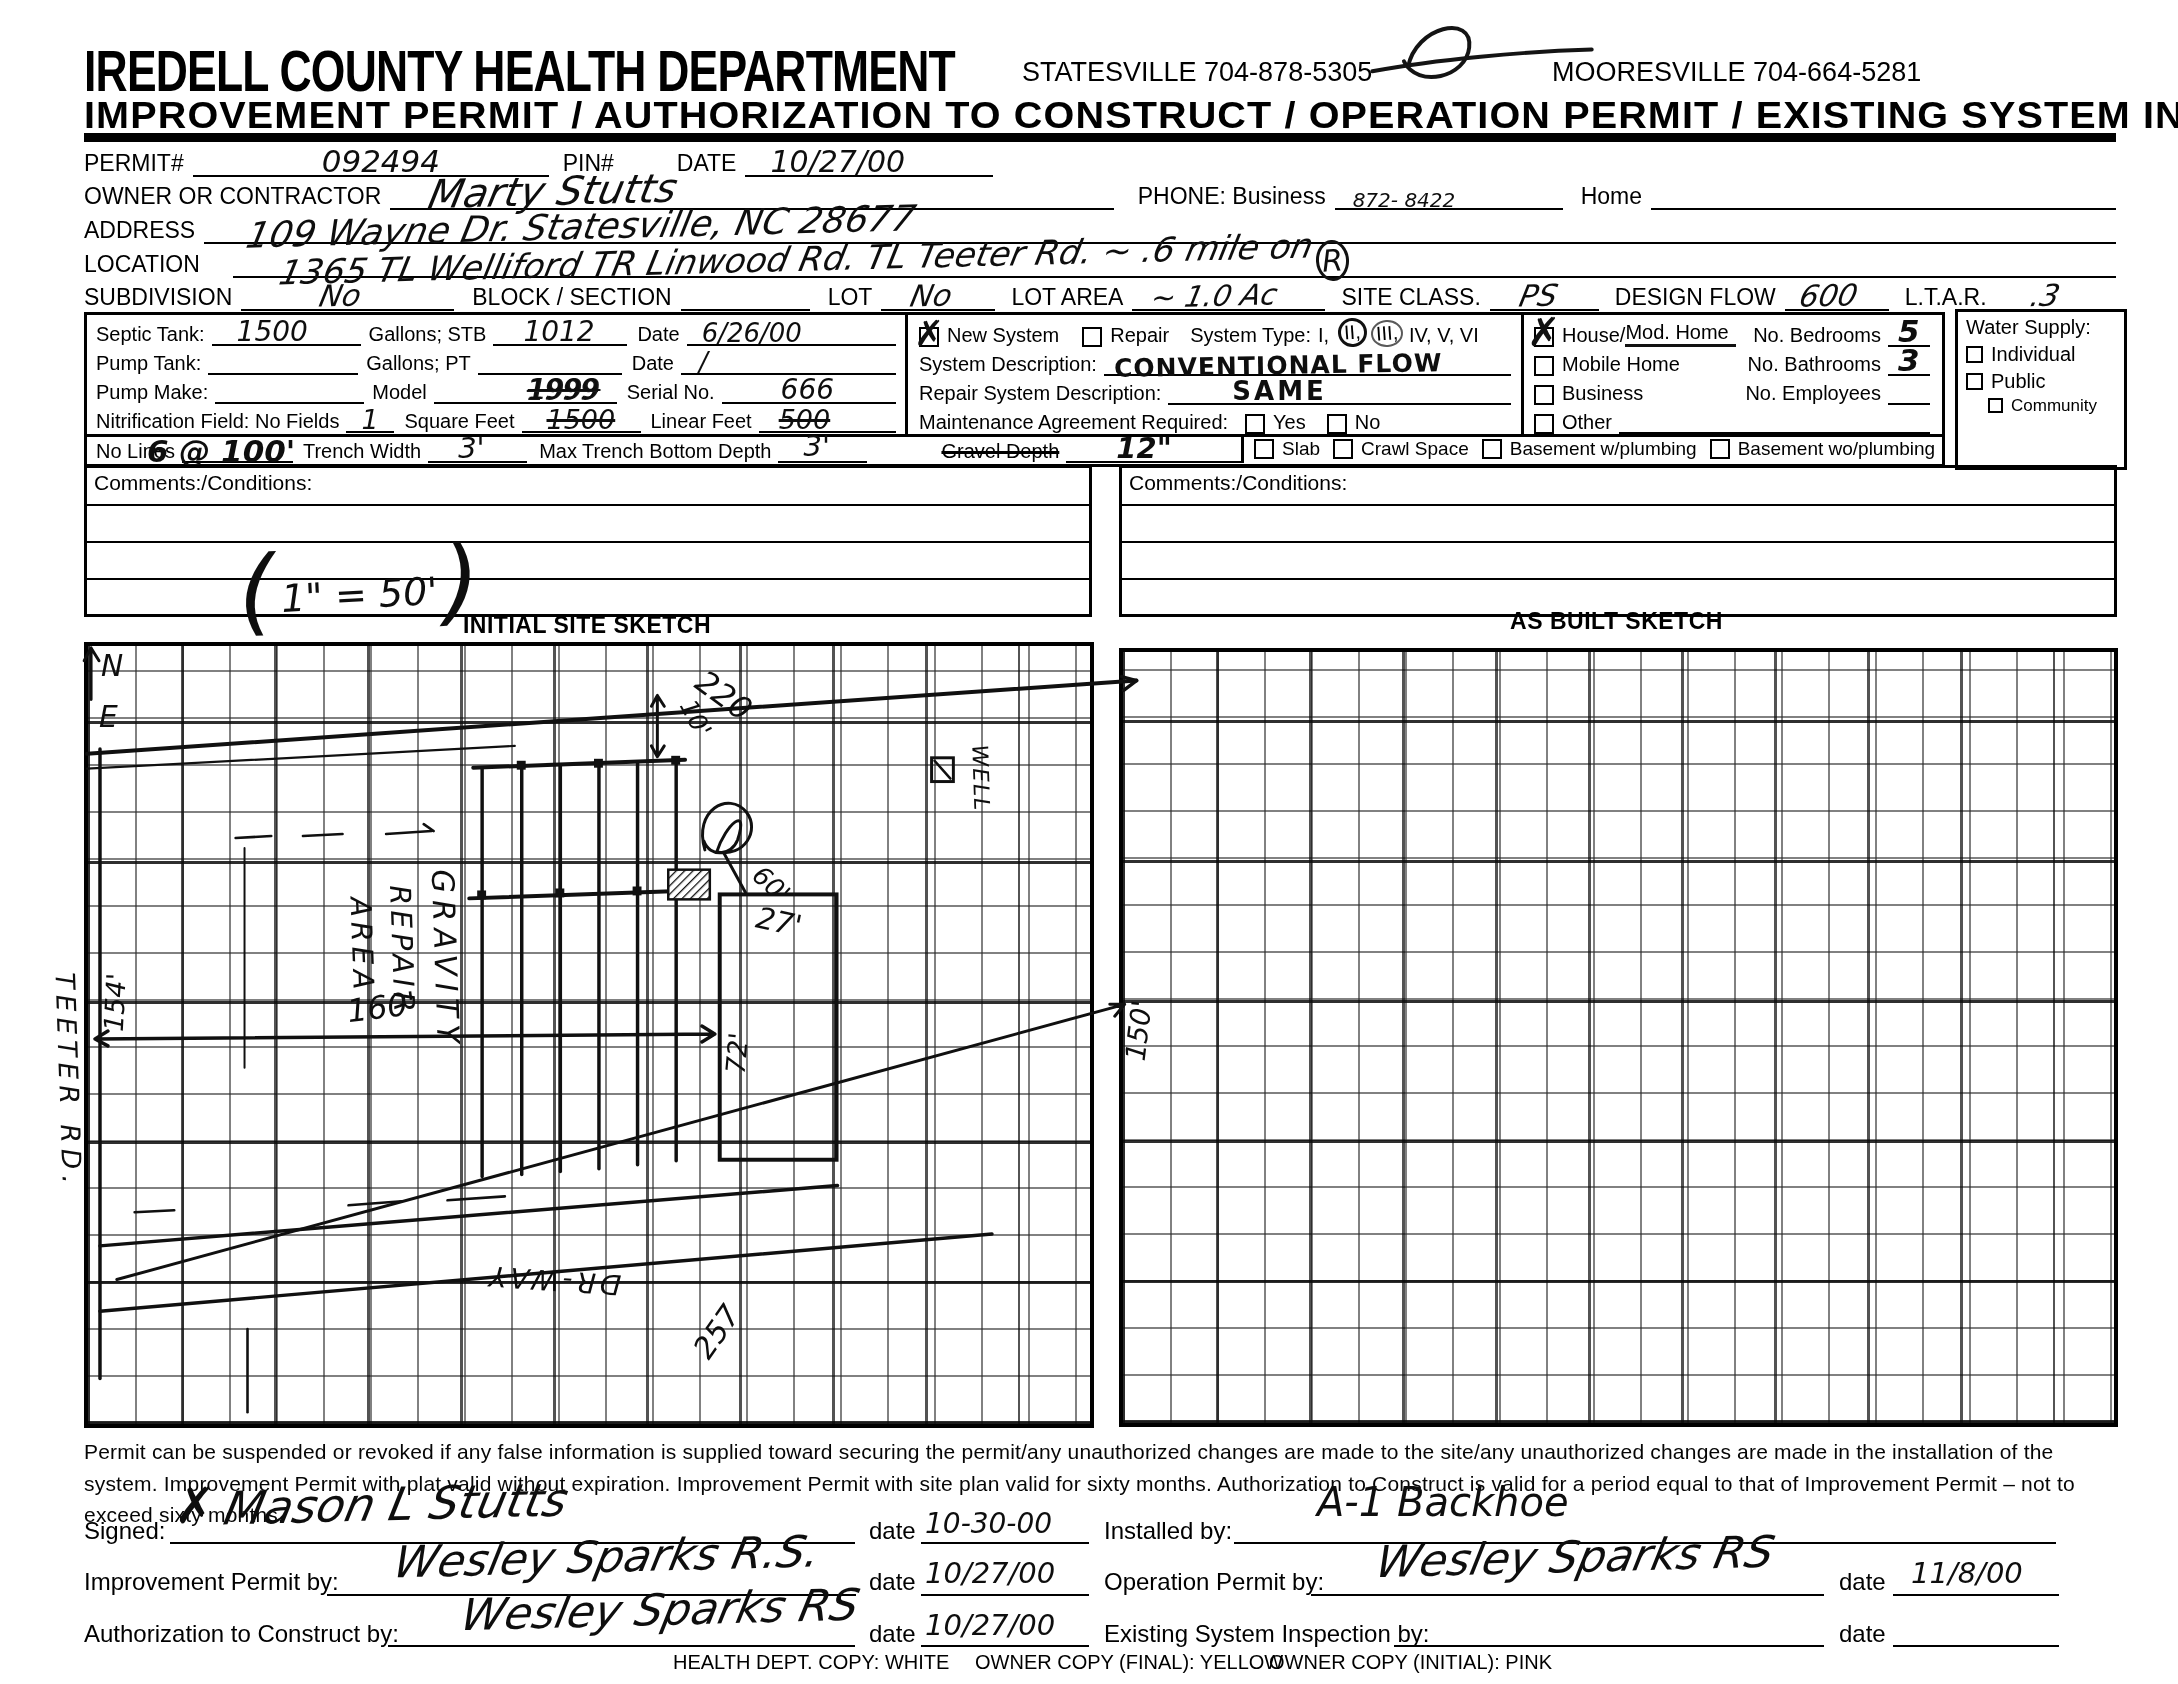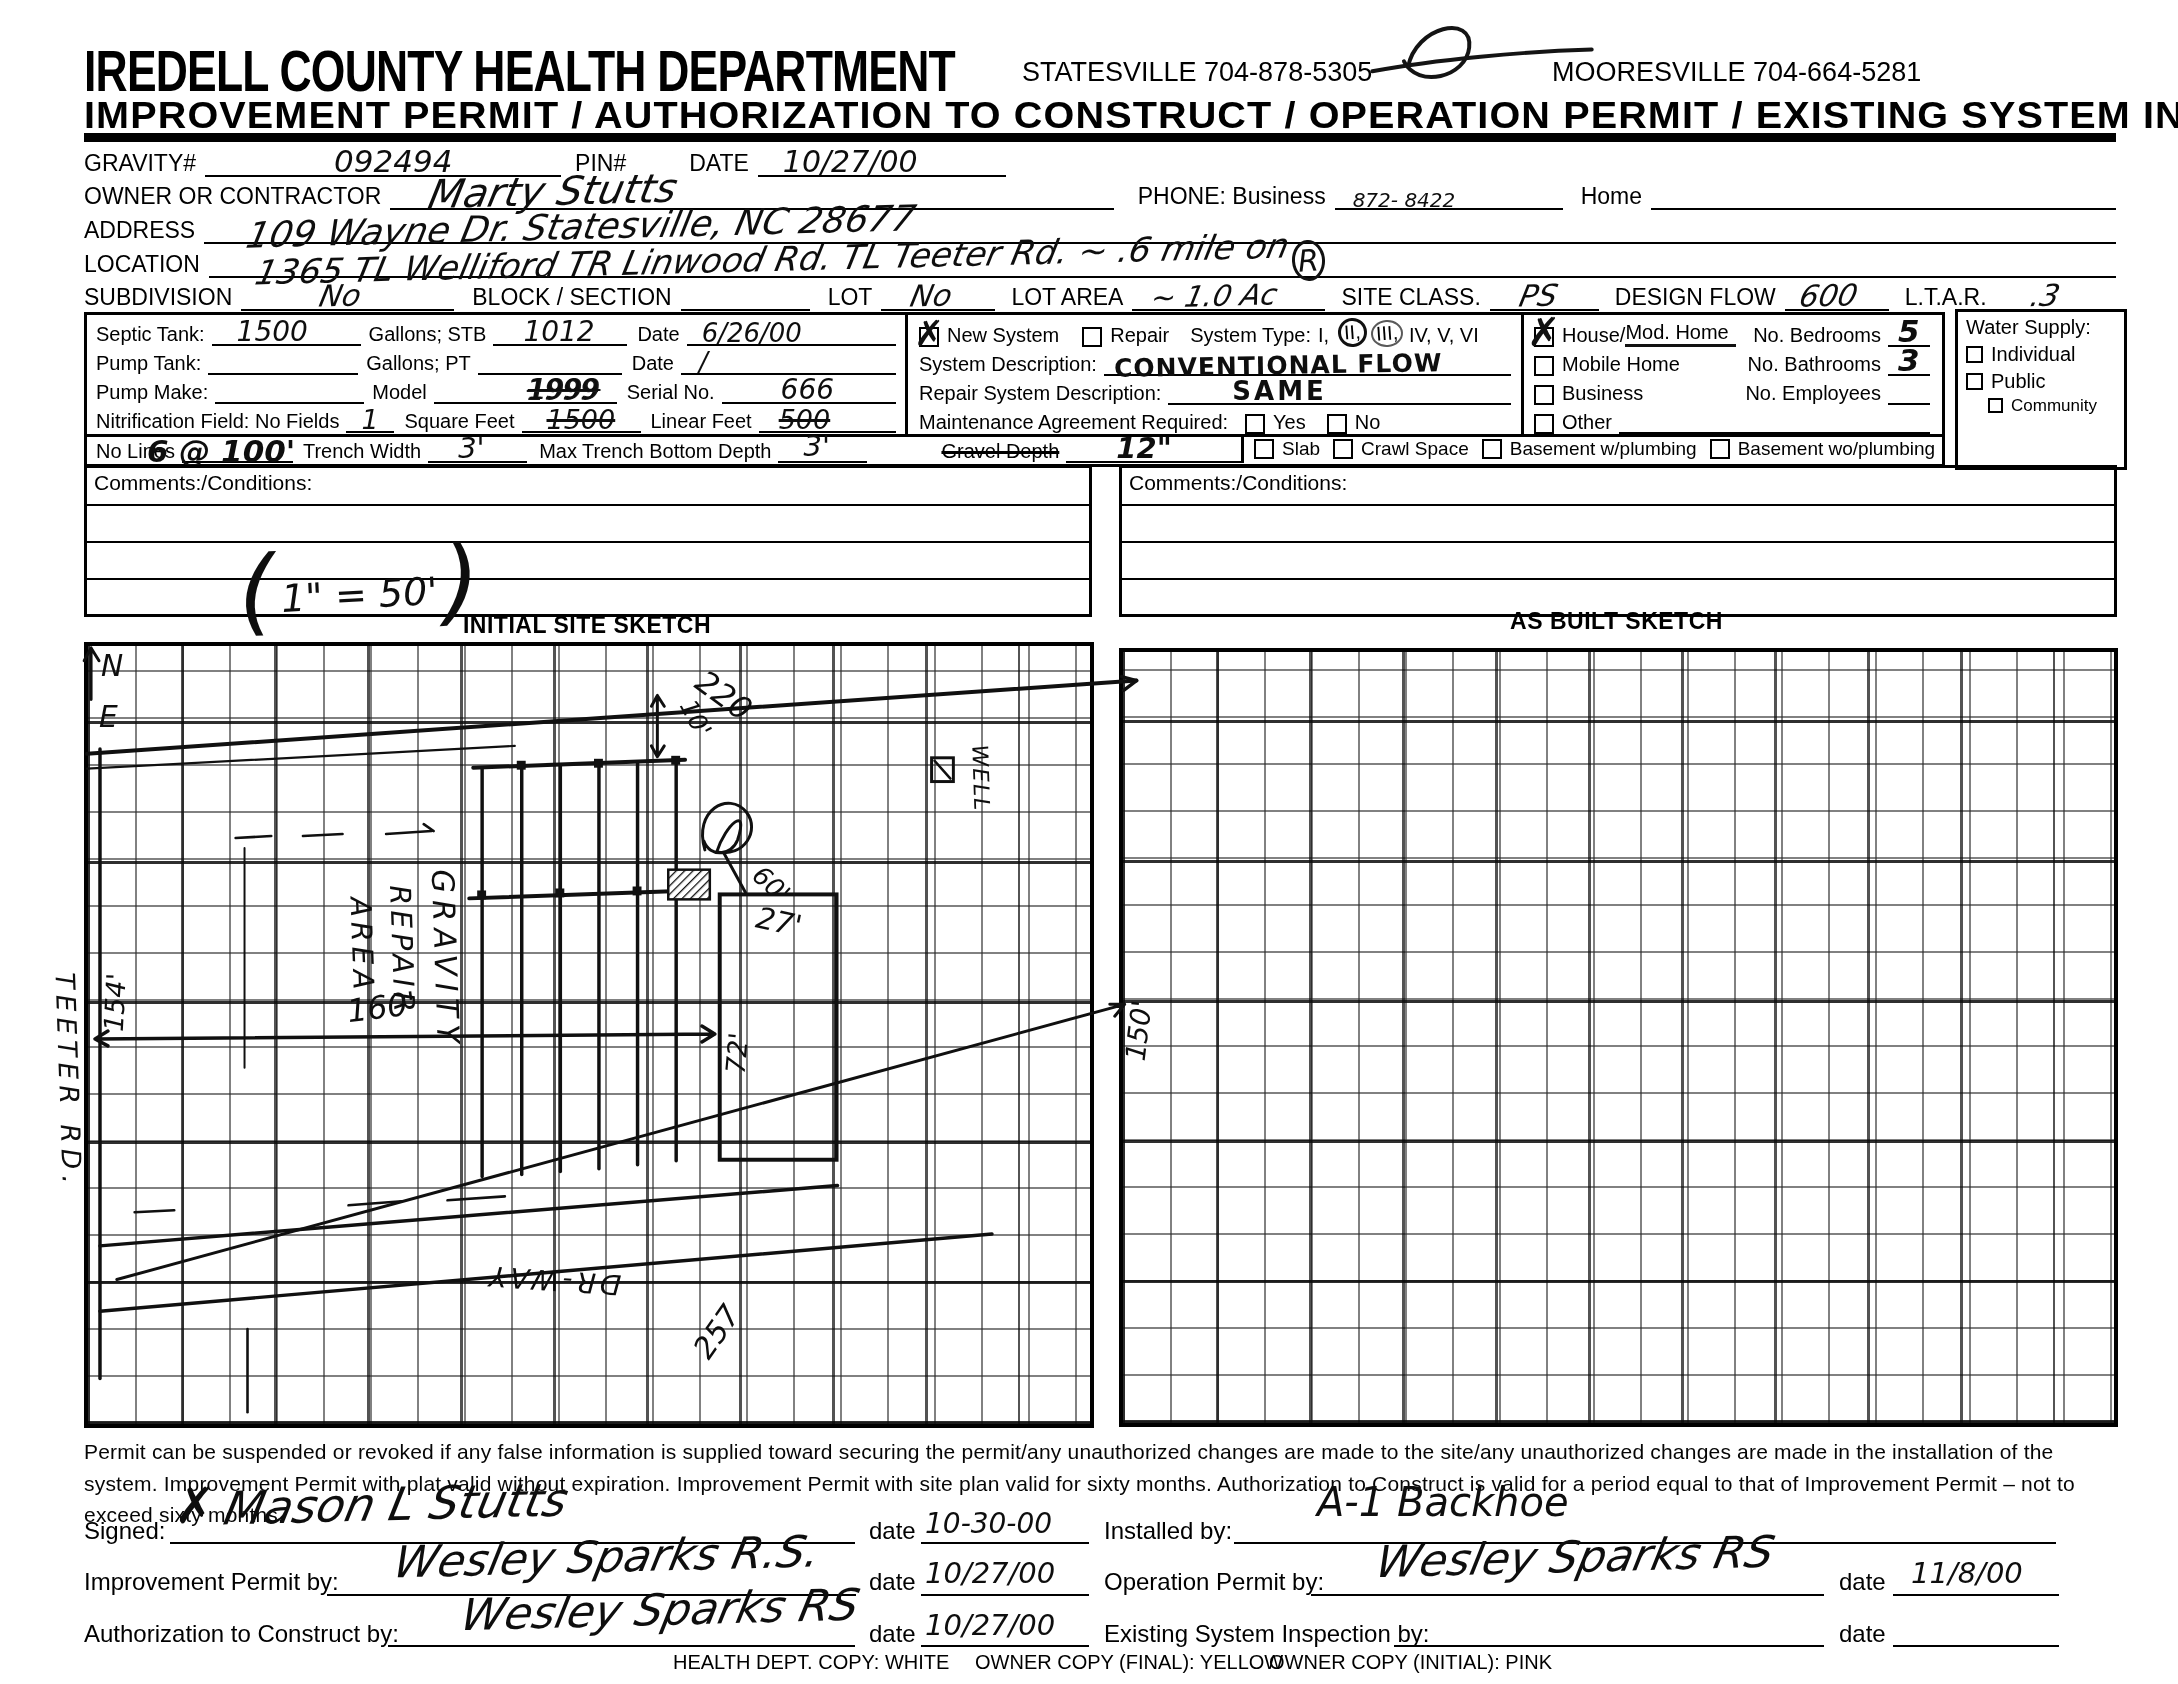--- a/index.html
+++ b/index.html
@@ -51,21 +51,21 @@
   <div class="abs phone" style="left:1022px;top:57px;">STATESVILLE 704-878-5305</div>
   <div class="abs phone" style="left:1552px;top:57px;">MOORESVILLE 704-664-5281</div>
   <svg class="abs" style="left:1366px;top:10px;" width="238" height="84" viewBox="0 0 240 85">
     <path d="M42,58 C50,16 108,4 104,38 C101,68 52,80 38,52" fill="none" stroke="#141414" stroke-width="4" stroke-linecap="round"></path>
     <path d="M6,62 C70,50 160,42 228,40" fill="none" stroke="#141414" stroke-width="4" stroke-linecap="round"></path>
   </svg>
   <div class="abs subtitle" style="left:84px;top:95px;">IMPROVEMENT PERMIT / AUTHORIZATION TO CONSTRUCT / OPERATION PERMIT / EXISTING SYSTEM INSPECTION</div>
   <div class="abs bar" style="left:84px;top:133px;width:2032px;"></div>
 
   <div class="abs frow" style="left:84px;top:145px;width:2032px;">
-    <span class="lbl">GRAVITY#</span>
+    <span class="lbl">PERMIT#</span>
     <span class="fl" style="flex:0 0 356px;">
       <span class="v hw" style="left:129px;font-size:31px;">092494</span>
     </span>
     <span class="lbl" style="margin-left:14px;">PIN#</span>
     <span class="lbl" style="margin-left:54px;">DATE</span>
     <span class="fl" style="flex:0 0 248px;">
       <span class="v hw" style="left:25px;font-size:30px;">10/27/00</span>
     </span>
   </div>
 
@@ -82,21 +82,21 @@
     <span class="fl" style="flex:0 0 465px;"></span>
   </div>
 
   <div class="abs frow" style="left:84px;top:212px;width:2032px;">
     <span class="lbl">ADDRESS</span>
     <span class="fl grow">
       <span class="v" style="left:45px;bottom:-5px;"><span class="script" style="font-size:36px;">109 Wayne Dr.    Statesville, NC   28677</span></span>
     </span>
   </div>
 
-  <div class="abs frow" style="left:84px;top:246px;width:2032px;">
+  <div class="abs frow" style="left:84px;top:246px;width:2032px;gap:24px;">
     <span class="lbl">LOCATION</span>
     <span class="fl grow">
       <span class="v" style="left:50px;bottom:-5px;">
         <span class="script" style="font-size:34px;">1365 TL Welliford TR Linwood Rd. TL Teeter Rd.  ~  .6 mile on</span>
         <span class="script circ" style="font-size:30px;">R</span>
       </span>
     </span>
   </div>
 
   <div class="abs frow" style="left:84px;top:279px;width:2032px;">

